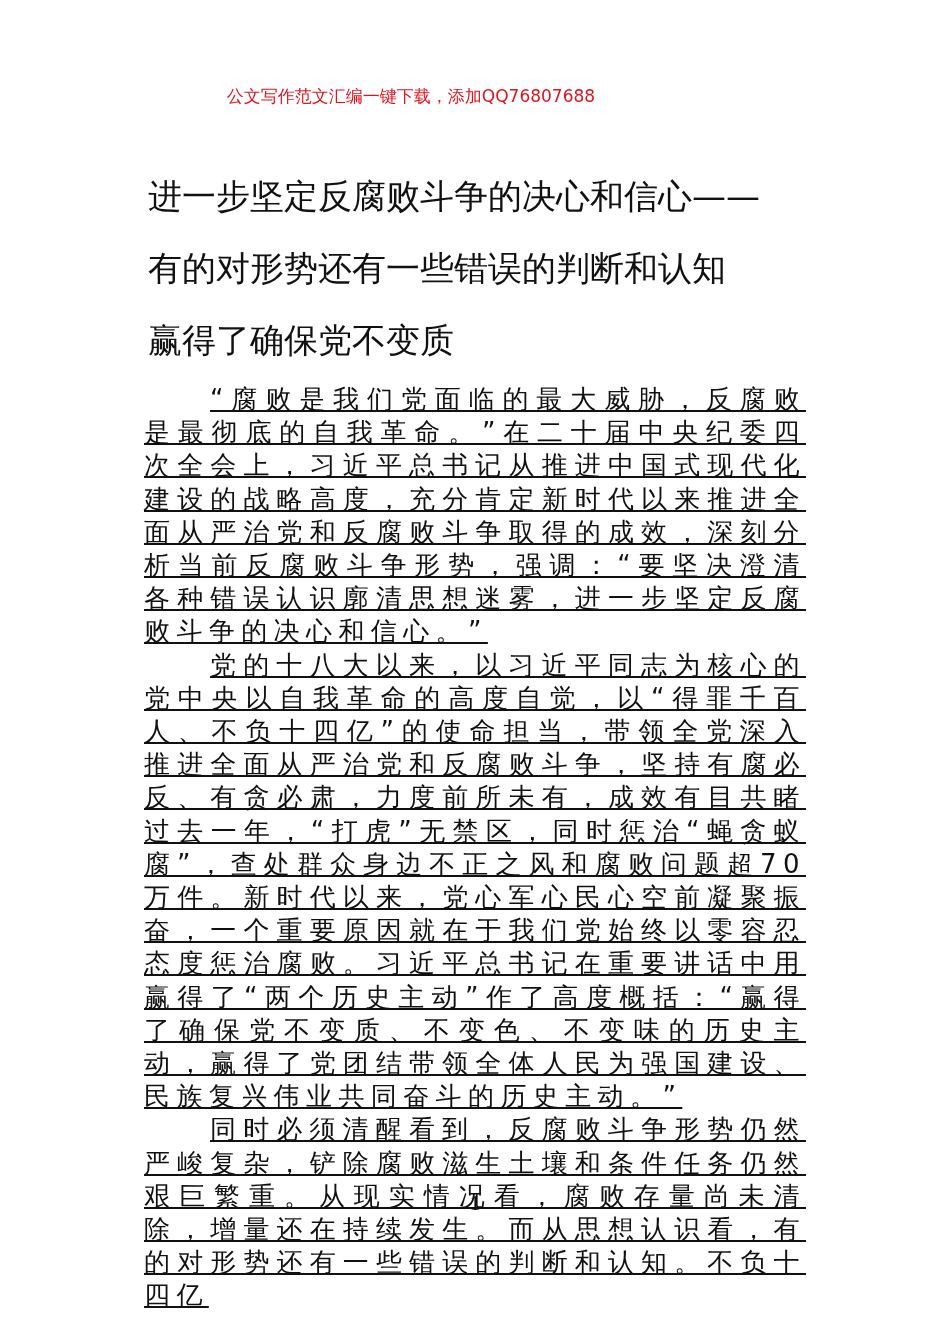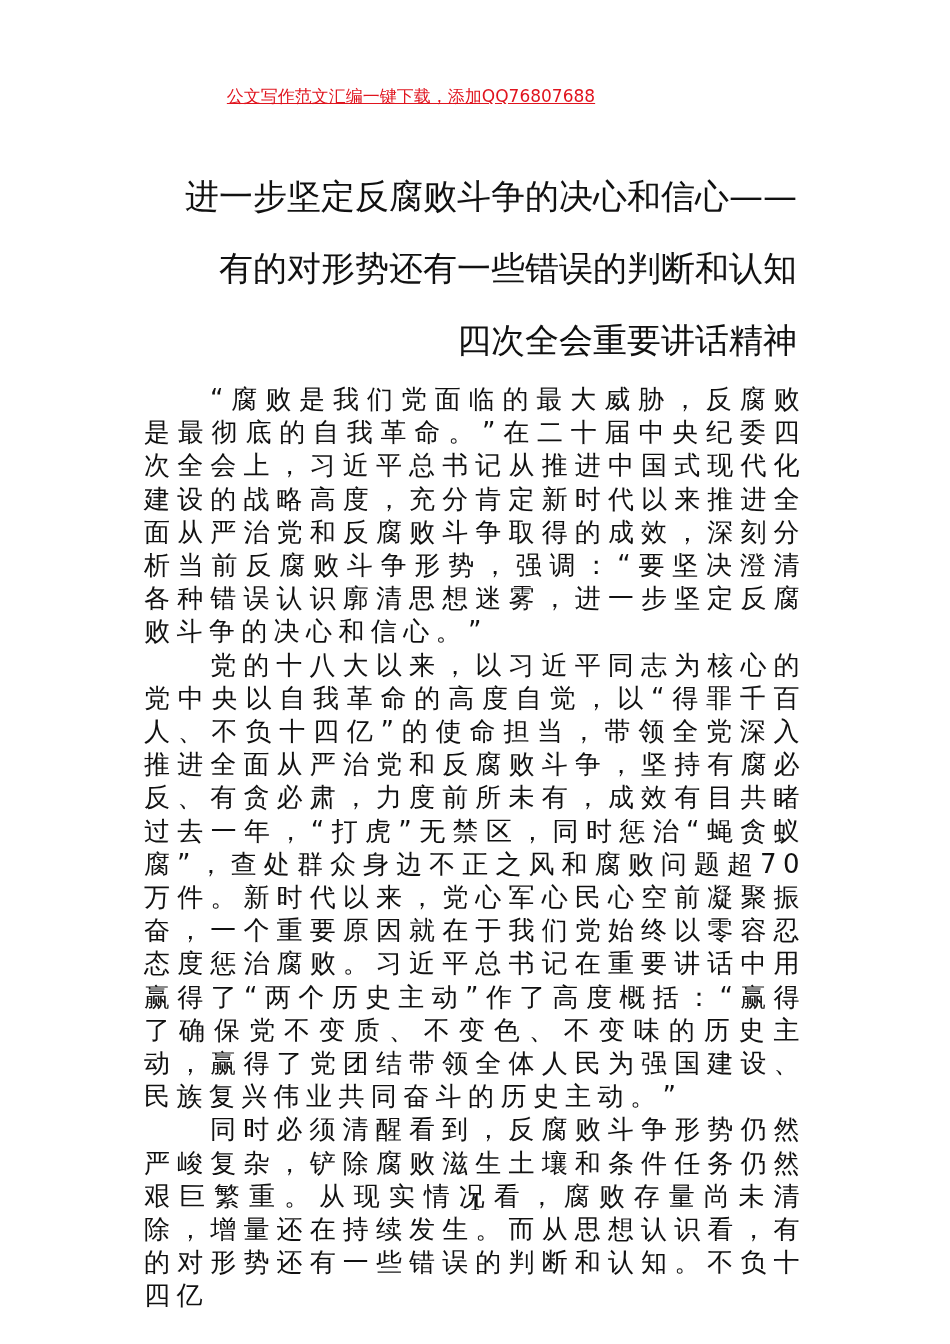--- a/index.html
+++ b/index.html
@@ -18,28 +18,27 @@
     .header-banner {
       position: absolute;
       top: 84px;
       left: 0;
       width: 822px;
       text-align: center;
       font-size: 17px;
       color: #e0141e;
       letter-spacing: 0px;
       line-height: 24px;
-      text-decoration: underline;
     }
     .title-block {
       position: absolute;
       top: 160px;
-      left: 127px;
+      left: 148px;
       width: 670px;
-      text-align: right;
+      text-align: left;
     }
     .title-line {
       font-size: 34px;
       line-height: 72px;
       height: 72px;
       white-space: nowrap;
       color: #111;
     }
     .body-text {
       position: absolute;
@@ -49,41 +48,42 @@
     }
     .para {
       margin: 0;
       font-size: 26px;
       line-height: 33.2px;
       letter-spacing: 6.4px;
       text-align: justify;
       text-indent: 66px;
       word-break: break-all;
       color: #111;
+      text-decoration: underline;
     }
     .page-number {
       position: absolute;
       top: 1190px;
       left: 0;
       width: 950px;
       text-align: center;
       font-family: "Liberation Serif", "DejaVu Serif", serif;
       font-size: 22px;
       color: #111;
     }
   </style>
 </head>
 <body>
 
 <div class="header-banner">公文写作范文汇编一键下载，添加QQ76807688</div>
 
 <div class="title-block">
   <div class="title-line">进一步坚定反腐败斗争的决心和信心——</div>
   <div class="title-line">有的对形势还有一些错误的判断和认知</div>
-  <div class="title-line">四次全会重要讲话精神</div>
+  <div class="title-line">赢得了确保党不变质</div>
 </div>
 
 <div class="body-text">
   <p class="para">“腐败是我们党面临的最大威胁，反腐败是最彻底的自我革命。”在二十届中央纪委四次全会上，习近平总书记从推进中国式现代化建设的战略高度，充分肯定新时代以来推进全面从严治党和反腐败斗争取得的成效，深刻分析当前反腐败斗争形势，强调：“要坚决澄清各种错误认识廓清思想迷雾，进一步坚定反腐败斗争的决心和信心。”</p>
   <p class="para">党的十八大以来，以习近平同志为核心的党中央以自我革命的高度自觉，以“得罪千百人、不负十四亿”的使命担当，带领全党深入推进全面从严治党和反腐败斗争，坚持有腐必反、有贪必肃，力度前所未有，成效有目共睹过去一年，“打虎”无禁区，同时惩治“蝇贪蚁腐”，查处群众身边不正之风和腐败问题超70万件。新时代以来，党心军心民心空前凝聚振奋，一个重要原因就在于我们党始终以零容忍态度惩治腐败。习近平总书记在重要讲话中用赢得了“两个历史主动”作了高度概括：“赢得了确保党不变质、不变色、不变味的历史主动，赢得了党团结带领全体人民为强国建设、民族复兴伟业共同奋斗的历史主动。”</p>
   <p class="para">同时必须清醒看到，反腐败斗争形势仍然严峻复杂，铲除腐败滋生土壤和条件任务仍然艰巨繁重。从现实情况看，腐败存量尚未清除，增量还在持续发生。而从思想认识看，有的对形势还有一些错误的判断和认知。不负十四亿</p>
 </div>
 
 <div class="page-number">1</div>
 

